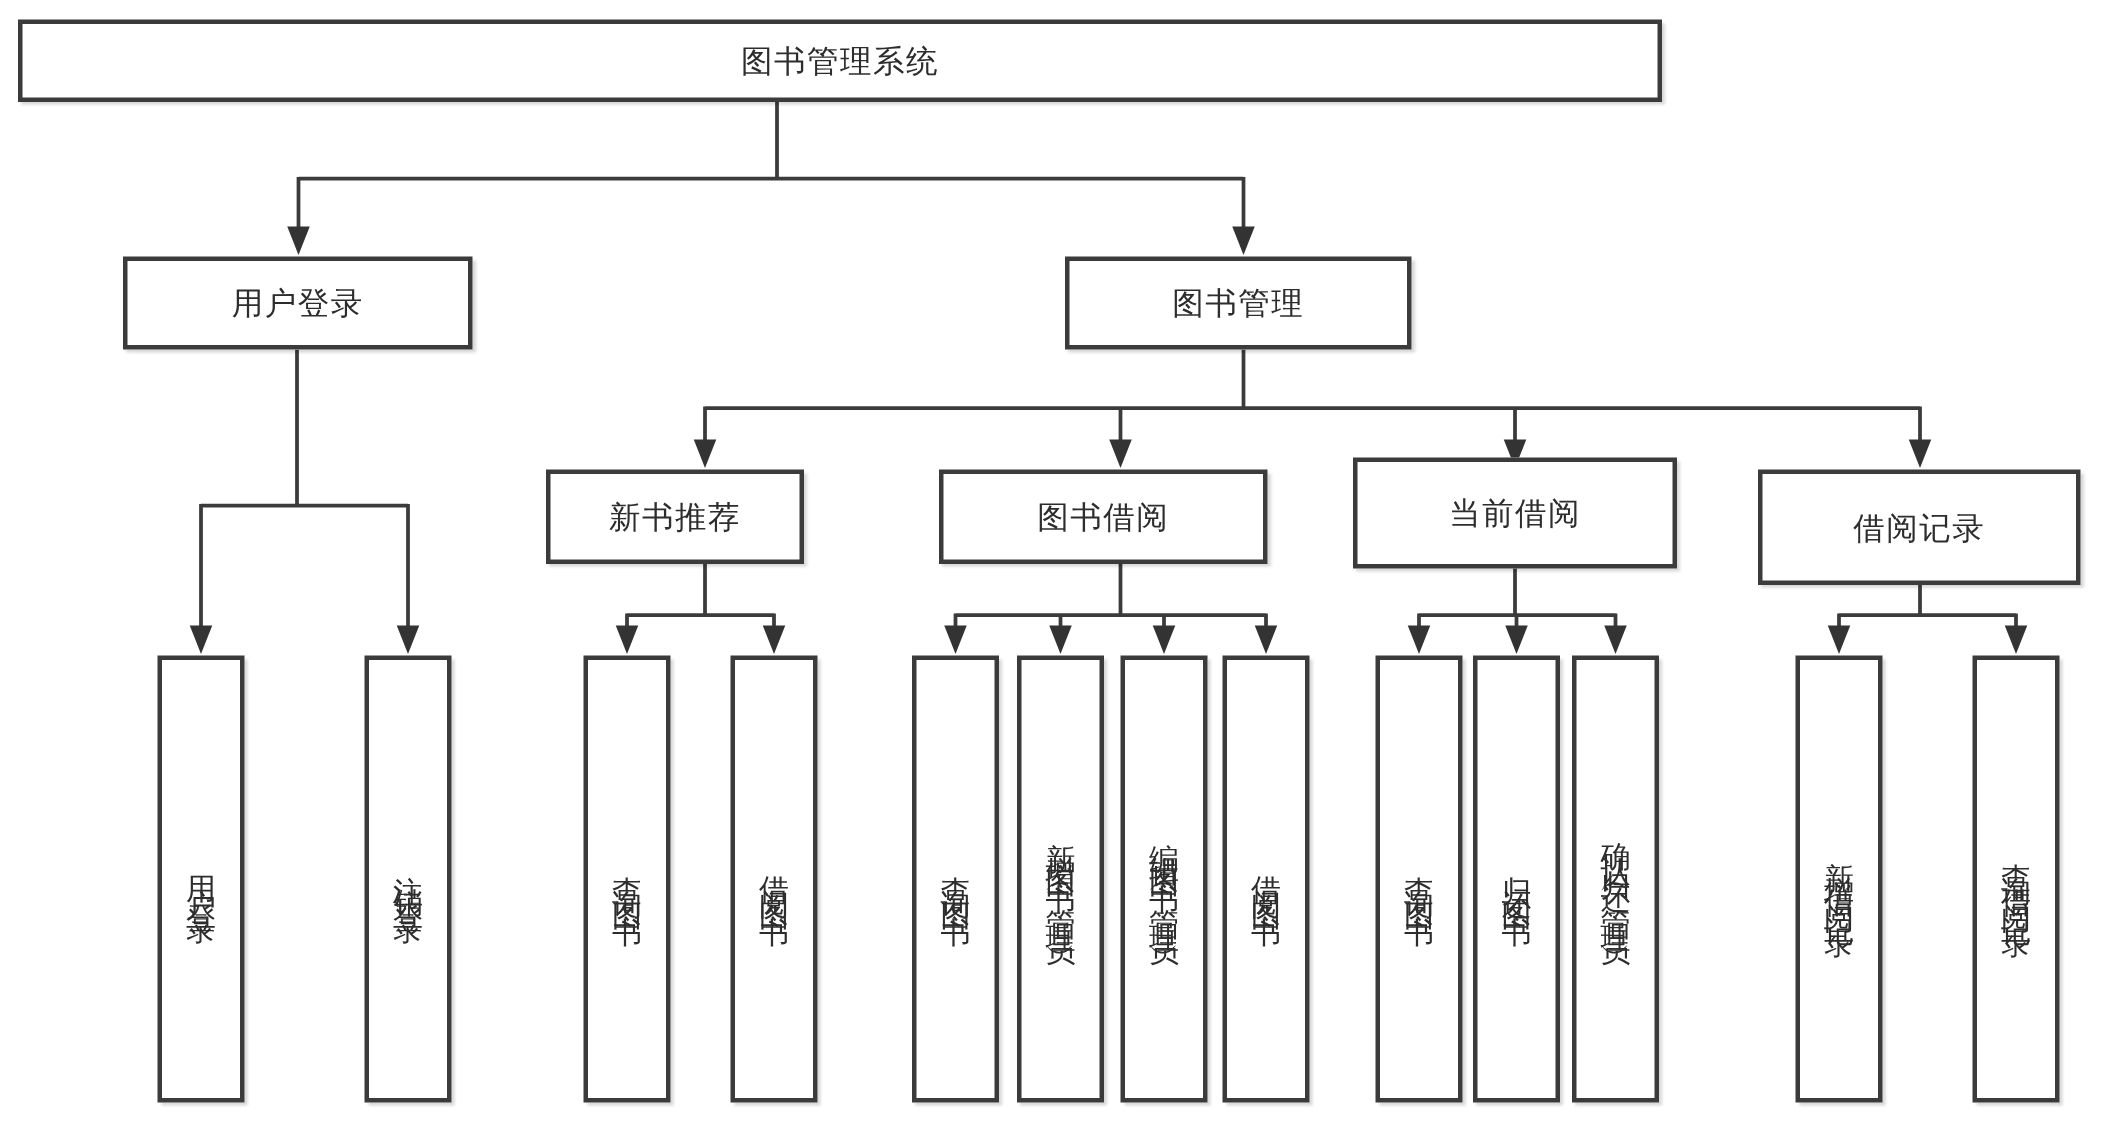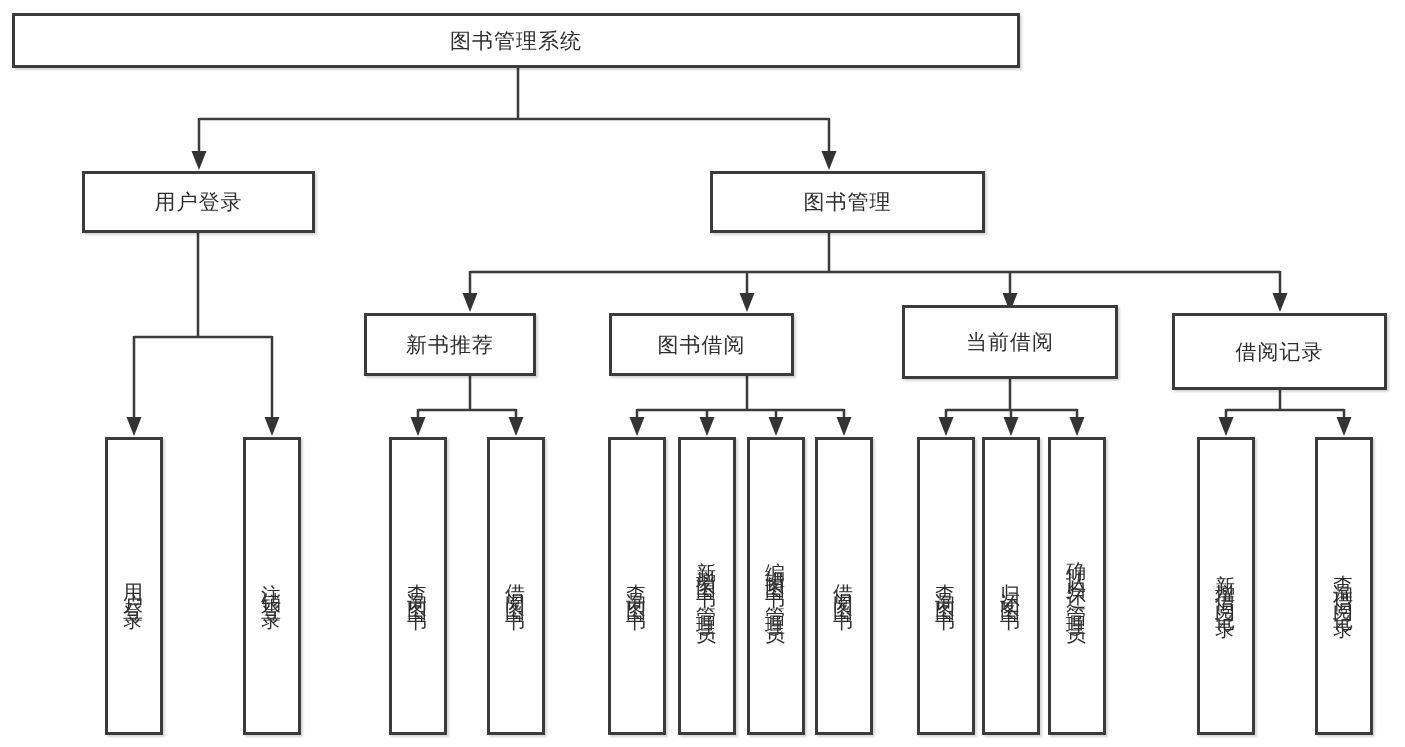--- a/index.html
+++ b/index.html
@@ -37,25 +37,25 @@
     border:3px solid var(--line);
     background:#fff;
     display:flex;align-items:center;justify-content:center;
     writing-mode:vertical-rl;
     text-orientation:mixed;
     font-size:20px;color:var(--text);
     letter-spacing:9px;
     box-shadow:2px 2px 2px rgba(0,0,0,0.16);
     z-index:2;
   }
-  #root-box   {left:12px;  top:13px;  width:1008px;height:55px;}
+  #root-box   {left:12px;  top:13px;  width:1096px;height:55px;}
   #user-login {left:82px;  top:171px; width:233px; height:62px;}
-  #book-mgmt  {left:710px; top:171px; width:275px; height:62px;}
+  #book-mgmt  {left:710px; top:171px; width:231px; height:62px;}
   #new-book   {left:364px; top:313px; width:172px; height:63px;}
-  #borrowing  {left:609px; top:313px; width:185px; height:63px;}
+  #borrowing  {left:626px; top:313px; width:219px; height:63px;}
   #current    {left:902px; top:305px; width:216px; height:74px;}
   #records    {left:1172px;top:313px; width:215px; height:77px;}
   #lf-login   {left:105px;}
   #lf-logout  {left:243px;}
   #lf-q-rec   {left:389px;}
   #lf-b-rec   {left:487px;}
   #lf-q-bor   {left:608px;}
   #lf-add-bk  {left:678px;}
   #lf-edit-bk {left:747px;}
   #lf-b-bor   {left:815px;}

